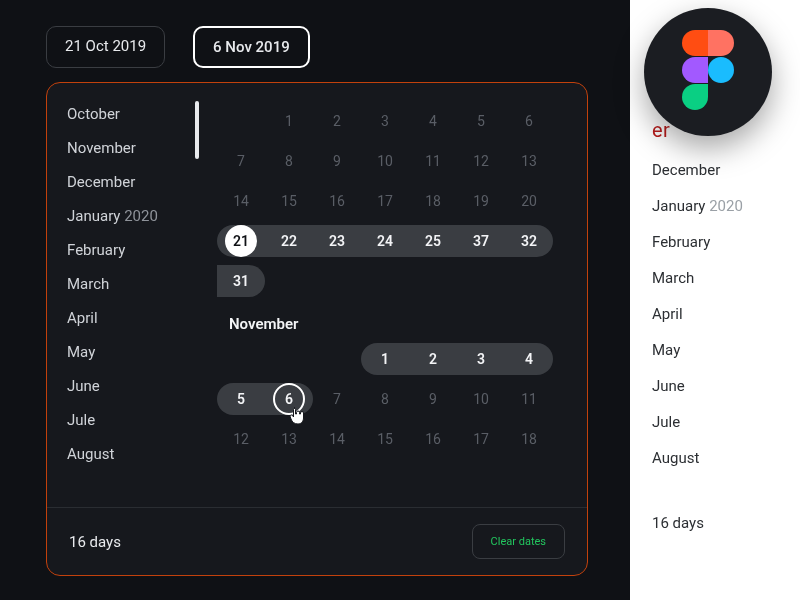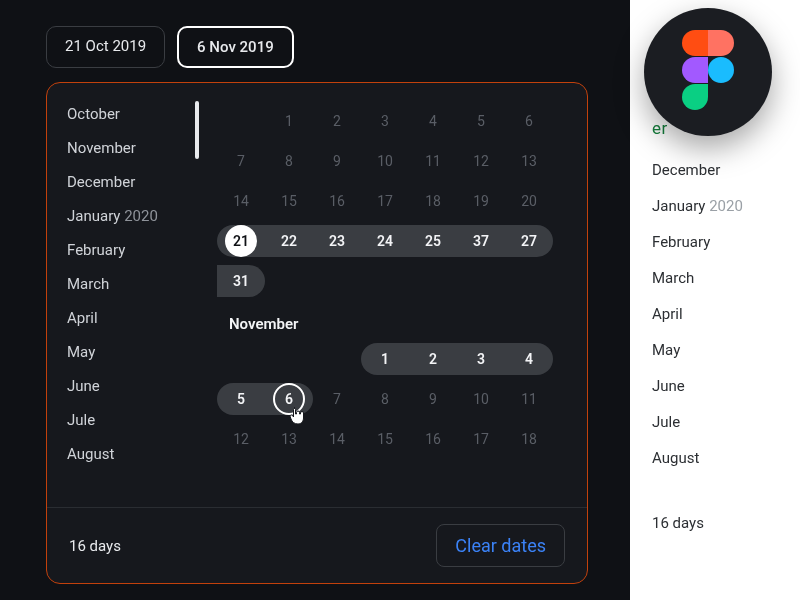--- a/index.html
+++ b/index.html
@@ -1,21 +1,21 @@
 <!DOCTYPE html>
 <html><head>
 <meta charset="utf-8">
 <style>
   * { box-sizing: border-box; margin: 0; padding: 0; font-family: -apple-system, BlinkMacSystemFont, "Segoe UI", Roboto, Helvetica, Arial, sans-serif; }
   body { width: 800px; height: 600px; overflow: hidden; display: flex; background: #fff; }
   .dark-panel { width: 630px; height: 600px; background: #0f1115; position: relative; padding: 26px 46px 0 46px; }
   .light-panel { flex: 1; height: 600px; background: #fff; position: relative; }
 
   
-  .chips { display: flex; gap: 12px; }
+  .chips { display: flex; gap: 28px; }
   .chip { border-radius: 10px; padding: 10px 18px; font-size: 15px; color: #e8eaed; }
   .chip.outlined { border: 1.5px solid #3a3d42; }
   .chip.selected { border: 2px solid #fff; font-weight: 500; }
 
   
   .popover { margin-top: 14px; width: 542px; border: 1px solid #c2410c; border-radius: 14px; background: #16181d; overflow: hidden; }
   .popbody { display: flex; height: 424px; }
 
   .months { width: 158px; padding: 14px 0 14px 20px; position: relative; overflow: hidden; }
   .scrollbar-track { position: absolute; right: 6px; top: 18px; width: 4px; height: 84px; background: transparent; }
@@ -34,34 +34,34 @@
   .range-left-round { border-top-left-radius: 18px; border-bottom-left-radius: 18px; }
   .range-right-round { border-top-right-radius: 18px; border-bottom-right-radius: 18px; }
   .day span.num { position: relative; z-index: 2; }
   .start-dot { position: absolute; width: 32px; height: 32px; border-radius: 50%; background: #fff; z-index: 1; }
   .day .start-dot + .num, .day.start .num { color: #0f1115; }
   .end-ring { position: absolute; width: 32px; height: 32px; border-radius: 50%; border: 2px solid #fff; z-index: 1; }
   .month-heading { color: #f3f4f6; font-weight: 600; font-size: 15px; padding: 14px 0 10px 12px; }
 
   .footer { display: flex; align-items: center; justify-content: space-between; border-top: 1px solid #2a2d32; padding: 16px 22px; }
   .footer .count { color: #e8eaed; font-size: 15px; }
-  .clear-btn { border: 1.5px solid #3a3d42; color: #3b82f6; background: transparent; border-radius: 8px; padding: 10px 18px; font-size: 18px; cursor: pointer; }
+  .clear-btn { border: 1.5px solid #3a3d42; color: #22c55e; background: transparent; border-radius: 8px; padding: 10px 18px; font-size: 11px; cursor: pointer; }
 
   
   .cursor-hand { position: absolute; width: 14px; height: 18px; bottom: -6px; left: 52%; z-index: 3; }
   .cursor-hand svg path { fill: #fff; stroke: #16181d; stroke-width: 1; }
 
   
   .figma-badge { position: absolute; top: 8px; left: 14px; width: 128px; height: 128px; border-radius: 50%; background: #1b1d22; display: flex; align-items: center; justify-content: center; box-shadow: 0 12px 30px rgba(0,0,0,.35); z-index: 5; }
   .figma-badge svg { width: 54px; height: 80px; }
   .light-list { position: absolute; top: 152px; left: 22px; right: 0; }
   .light-item { color: #2c2f33; font-size: 15px; padding: 9px 0; }
   .light-item .yr { color: #9aa0a6; }
   .light-footer { position: absolute; top: 514px; left: 22px; color: #2c2f33; font-size: 15px; }
-  .light-peek { position: absolute; top: 118px; left: 22px; color: #15803d; font-size: 17px; letter-spacing: .5px; }
+  .light-peek { position: absolute; top: 118px; left: 22px; color: #b91c1c; font-size: 20px; letter-spacing: .5px; }
 </style>
 </head>
 <body>
 
 <div class="dark-panel">
   <div class="chips">
     <div class="chip outlined">21 Oct 2019</div>
     <div class="chip selected">6 Nov 2019</div>
   </div>
 
@@ -169,21 +169,21 @@
             <div class="day bold">
               <div class="range-bg"></div>
               <span class="num">25</span>
             </div>
             <div class="day bold">
               <div class="range-bg"></div>
               <span class="num">37</span>
             </div>
             <div class="day bold">
               <div class="range-bg range-right-round"></div>
-              <span class="num">27</span>
+              <span class="num">32</span>
             </div>
             <div class="day bold">
               <div class="range-bg range-right-round"></div>
               <span class="num">31</span>
             </div>
             <div class="day"></div>
             <div class="day"></div>
             <div class="day"></div>
             <div class="day"></div>
           </div>

